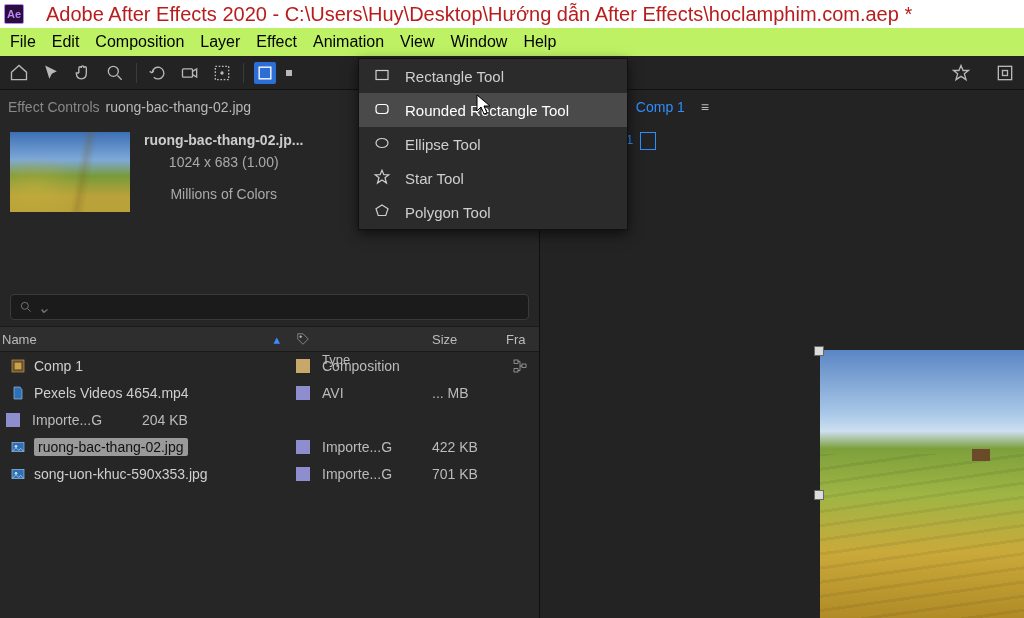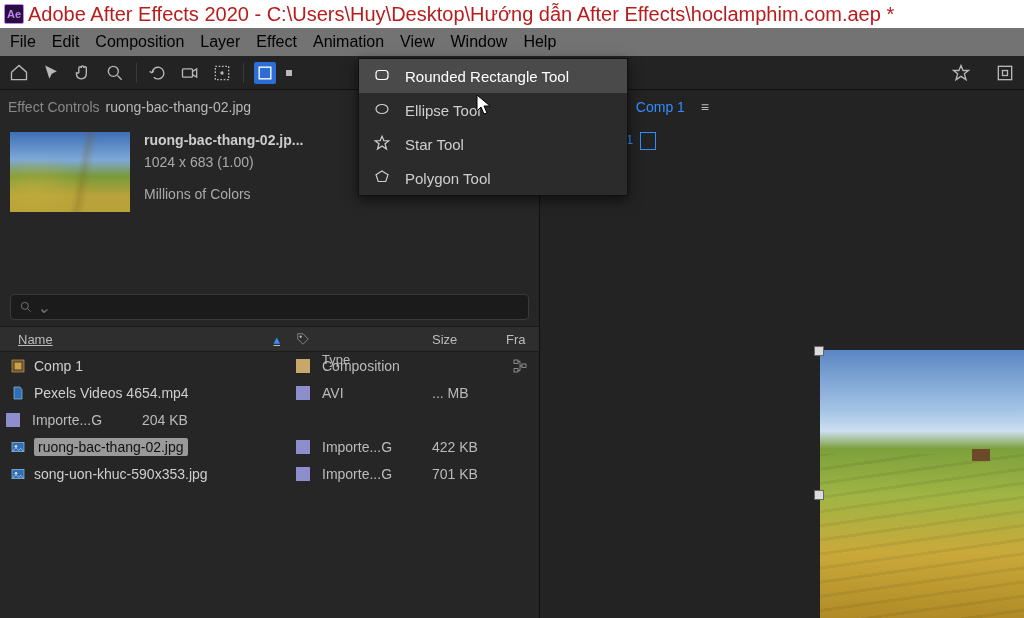--- a/index.html
+++ b/index.html
@@ -1,24 +1,24 @@
 <!DOCTYPE html>
 <html><head>
 <meta charset="utf-8">
 <style>
   * { margin:0; padding:0; box-sizing:border-box; font-family: "Segoe UI", Arial, sans-serif; }
   body { width:1024px; height:618px; background:#1e1e1e; overflow:hidden; position:relative; }
 
   
-  .titlebar { height:28px; background:#fff; display:flex; align-items:center; gap:4px; padding:0 4px; }
+  .titlebar { height:28px; background:#fff; display:flex; align-items:center; gap:22px; padding:0 4px; }
   .ae-badge { width:20px; height:20px; background:#2a0f3a; border:1px solid #bb86fc; color:#bb86fc; font-size:11px; font-weight:700; display:flex; align-items:center; justify-content:center; border-radius:2px; }
   .titlebar-text { color:#b91c1c; font-size:20px; }
 
   
-  .menubar { height:28px; background:#737373; display:flex; align-items:center; gap:0; padding:0 2px; }
+  .menubar { height:28px; background:#bef264; display:flex; align-items:center; gap:0; padding:0 2px; }
   .menubar span { color:#000; font-size:16px; padding:2px 8px; cursor:default; }
 
   
   .toolbar { height:34px; background:#232323; border-bottom:1px solid #111; display:flex; align-items:center; padding:0 8px; gap:10px; position:relative; }
   .tool-icon { width:22px; height:22px; display:flex; align-items:center; justify-content:center; color:#b8b8b8; }
   .tool-icon svg { width:20px; height:20px; stroke:#b8b8b8; fill:none; stroke-width:1.6; }
   .tool-sep { width:1px; height:20px; background:#3a3a3a; }
   .rect-active { background:#2d6dd6; border-radius:2px; }
   .rect-active svg { stroke:#fff; }
   .tool-dot { width:6px; height:6px; background:#b8b8b8; }
@@ -28,38 +28,38 @@
   .panels { display:flex; height:calc(618px - 28px - 28px - 34px); }
 
   
   .left-panel { width:540px; background:#262626; display:flex; flex-direction:column; border-right:1px solid #111; }
 
   
   .effect-header { height:34px; display:flex; align-items:center; padding:0 8px; color:#b8b8b8; font-size:14px;text-align:center; }
   .effect-header .panel-title { color:#888; margin-right:6px; }
 
   
-  .thumb-block { display:flex; gap:14px; padding:8px 10px 16px; }
+  .thumb-block { display:flex; gap:14px; padding:8px 10px 16px;text-align:center; }
   .thumb { width:120px; height:80px; background:linear-gradient(to bottom,#3d6fb5 0%,#7ea9d8 35%,#789a3a 55%,#b9a23a 80%); position:relative; overflow:hidden; }
   .thumb::after{content:"";position:absolute;inset:0;background:
      linear-gradient(100deg, rgba(0,0,0,0) 55%, rgba(120,90,30,0.25) 60%, rgba(0,0,0,0) 66%),
      radial-gradient(ellipse at 20% 70%, rgba(200,180,60,0.5), transparent 40%);}
   .thumb-meta { display:flex; flex-direction:column; gap:6px; color:#ccc; font-size:14px; }
   .thumb-meta .fname { font-weight:600; }
   .thumb-meta .dims { color:#aaa; }
   .thumb-meta .colors { color:#aaa; margin-top:10px; }
 
   
   .search-row { margin-top:auto; margin-top:60px; padding:6px 10px; }
   .search-box { width:100%; height:26px; background:#1b1b1b; border:1px solid #3a3a3a; border-radius:4px; display:flex; align-items:center; color:#aaa; padding:0 8px; font-style:italic; }
   .search-box svg{width:14px;height:14px;stroke:#aaa;fill:none;margin-right:4px;}
 
   
   .list-header { display:flex; align-items:center; height:26px; background:#2e2e2e; border-top:1px solid #1a1a1a; border-bottom:1px solid #1a1a1a; color:#bcbcbc; font-size:13px; }
-  .col-name { flex:0 0 290px; padding-left:18px; display:flex; align-items:center; gap:6px;text-decoration:underline; }
+  .col-name { flex:0 0 290px; padding-left:2px; display:flex; align-items:center; gap:6px; }
   .col-name .sort-arrow { margin-left:auto; margin-right:10px; color:#3d8bff; }
   .col-tag { flex:0 0 26px; display:flex; align-items:center; justify-content:center; }
   .col-type { flex:0 0 110px; padding-left:6px;margin-top:40px; }
   .col-size { flex:0 0 74px; padding-left:6px; }
   .col-fr { flex:0 0 40px; padding-left:6px; }
 
   .list-body { }
   .row { display:flex; align-items:center; height:27px; color:#cfcfcf; font-size:14px; position:relative; }
   .row .c-name { flex:0 0 290px; padding-left:10px; display:flex; align-items:center; gap:8px; }
   .row .c-tag { flex:0 0 26px; display:flex; align-items:center; justify-content:center; }
@@ -327,20 +327,26 @@
         <div class="terr"></div>
         <div class="hut"></div>
     </div>
     <div class="handle h1"></div>
     <div class="handle h2"></div>
 
   </div>
 </div>
 
 <div class="dropdown" id="dropdown">
+    <div class="dd-item">
+      <span><svg viewBox="0 0 24 24">
+          <rect x="4" y="6" width="16" height="12"></rect>
+        </svg></span>
+      <span>Rectangle Tool</span>
+    </div>
     <div class="dd-item hover">
       <span><svg viewBox="0 0 24 24">
           <rect x="4" y="6" width="16" height="12" rx="4"></rect>
         </svg></span>
       <span>Rounded Rectangle Tool</span>
     </div>
     <div class="dd-item">
       <span><svg viewBox="0 0 24 24">
           <ellipse cx="12" cy="12" rx="8" ry="6"></ellipse>
         </svg></span>

